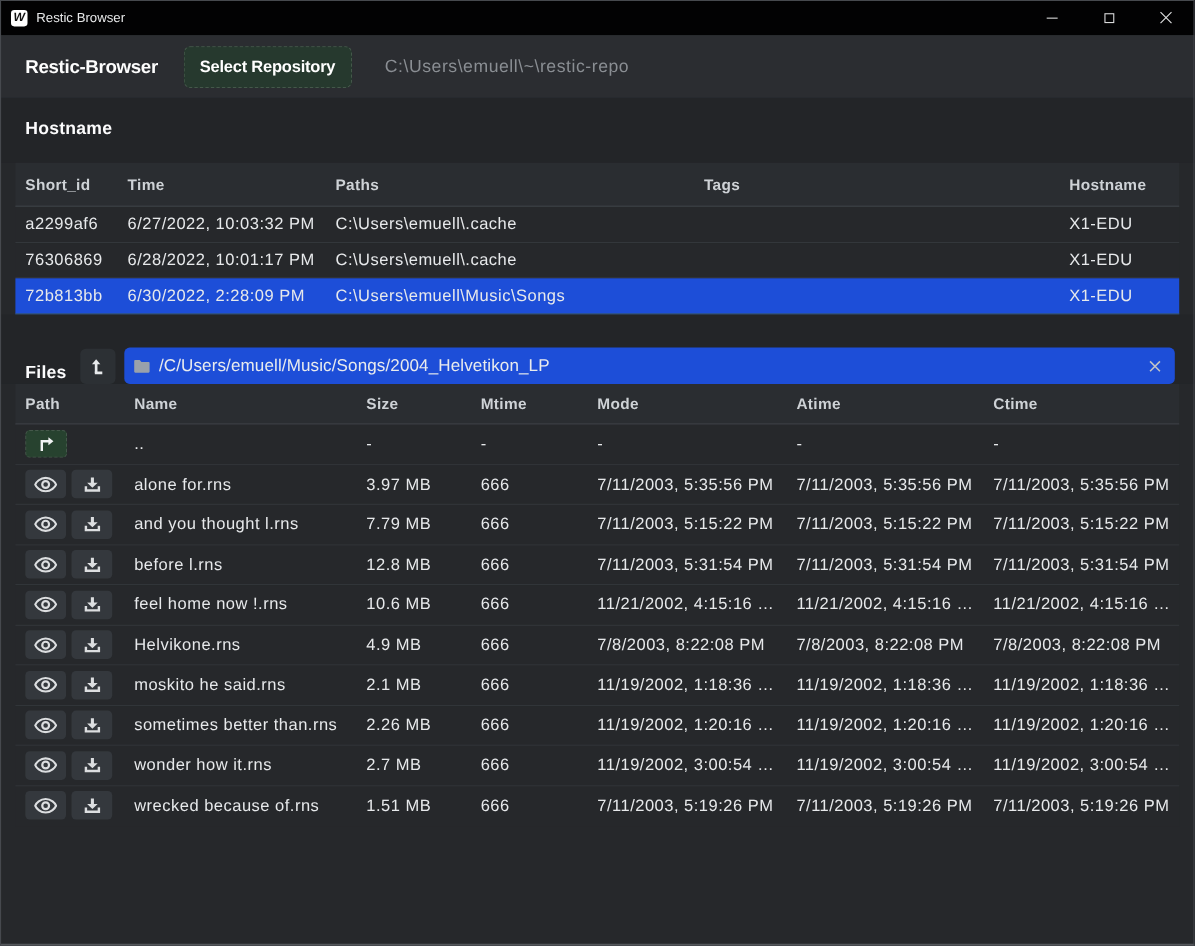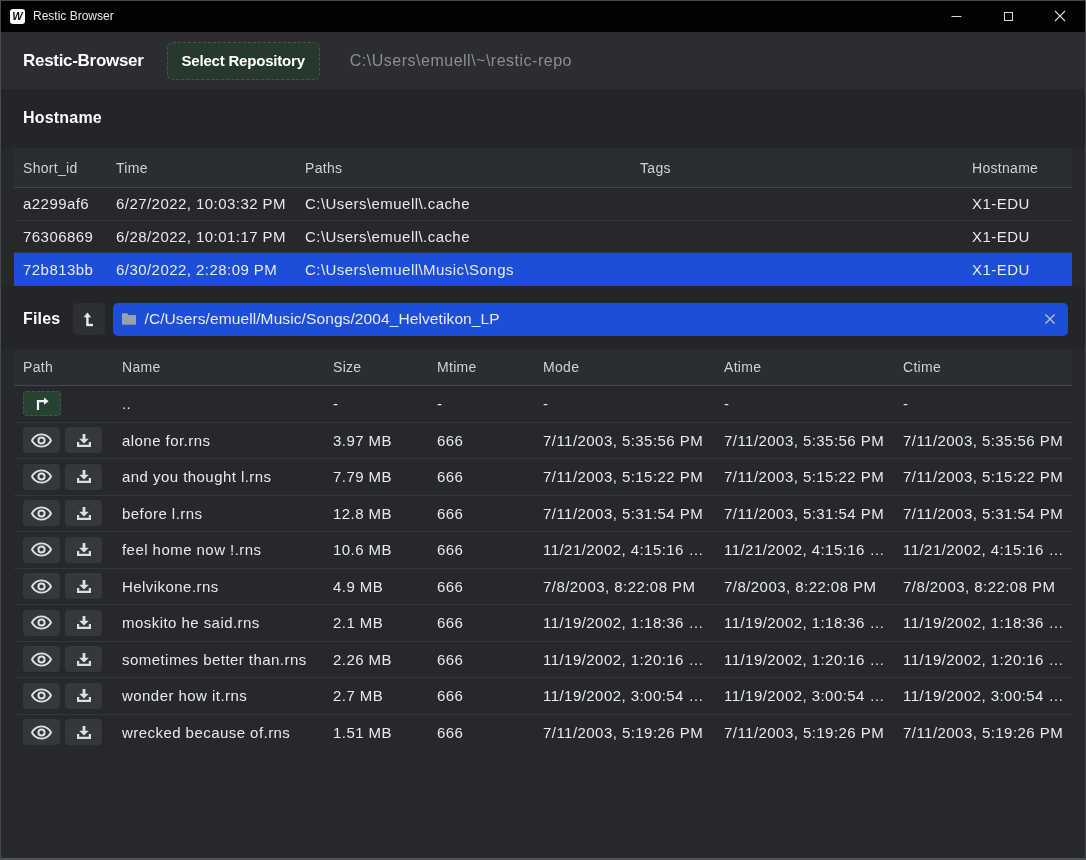--- a/index.html
+++ b/index.html
@@ -47,40 +47,40 @@
     font-family:"Liberation Sans", sans-serif;
     display:flex; align-items:center;
   }
   .repo-path { margin-left:30px; font-size:16px; color:#8a8e93; letter-spacing:0.5px; }
   
   .band { background:#232528; }
   #snap-band { height:59px; padding:20px 0 0 23px; }
   .section-heading { font-size:16px; font-weight:bold; color:#fcfcfd; letter-spacing:0.2px; }
   
   .tbl { margin:0 14px; }
-  .tbl-head { background:#2a2d31; border-bottom:1px solid #43474c; display:grid; }
+  .tbl-head { background:#2a2d31; border-bottom:1px solid #43474c; display:grid;font-weight:bold; }
   .tbl-head > div {
     display:flex; align-items:center; padding-left:9px;
     font-size:14px; color:#ced2d6; letter-spacing:0.3px;
   }
   .snap-grid { grid-template-columns:93px 189px 335px 332px 1fr; }
   .files-grid { grid-template-columns:99px 211px 104px 106px 181px 179px 1fr; }
   #snap-head { height:40px; }
   .snap-row {
     display:grid; height:32.7px; border-bottom:1px solid #33373b;
     background:#26282b;
   }
   .snap-row.selected { background:#1d4ed8; border-bottom-color:#3c5446; }
   .snap-row > div, .file-row > div {
     display:flex; align-items:center; padding-left:9px;
     font-size:15px; color:#e7e9eb; white-space:nowrap; overflow:hidden;
     letter-spacing:0.45px;
   }
   
-  #files-band { height:63px; display:flex; align-items:center; padding:3px 18px 0 23px; }
+  #files-band { height:63px; display:flex; align-items:flex-end; padding:3px 18px 0 23px; }
   #files-heading { margin-right:13px; }
   .up-btn {
     width:32px; height:32px; flex:none;
     background:#2c3034; border:none; border-radius:5px;
     display:flex; align-items:center; justify-content:center;
   }
   .path-input {
     flex:1; height:33px; margin-left:8px;
     background:#1d4ed8; border-radius:5px;
     display:flex; align-items:center; padding:0 12px 0 8px;

